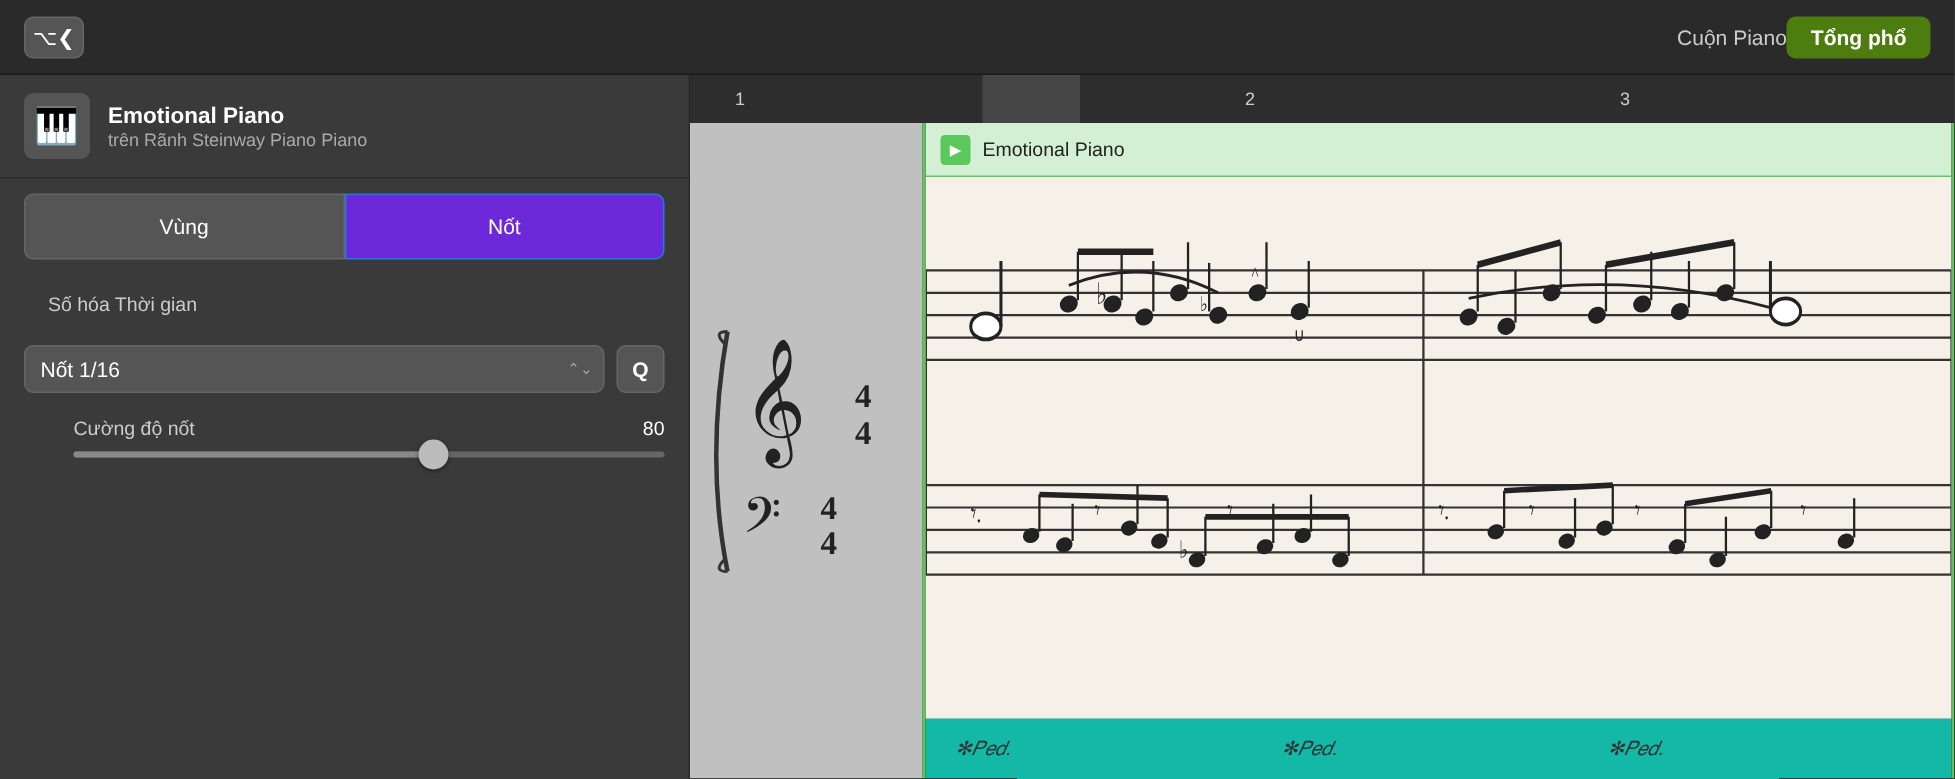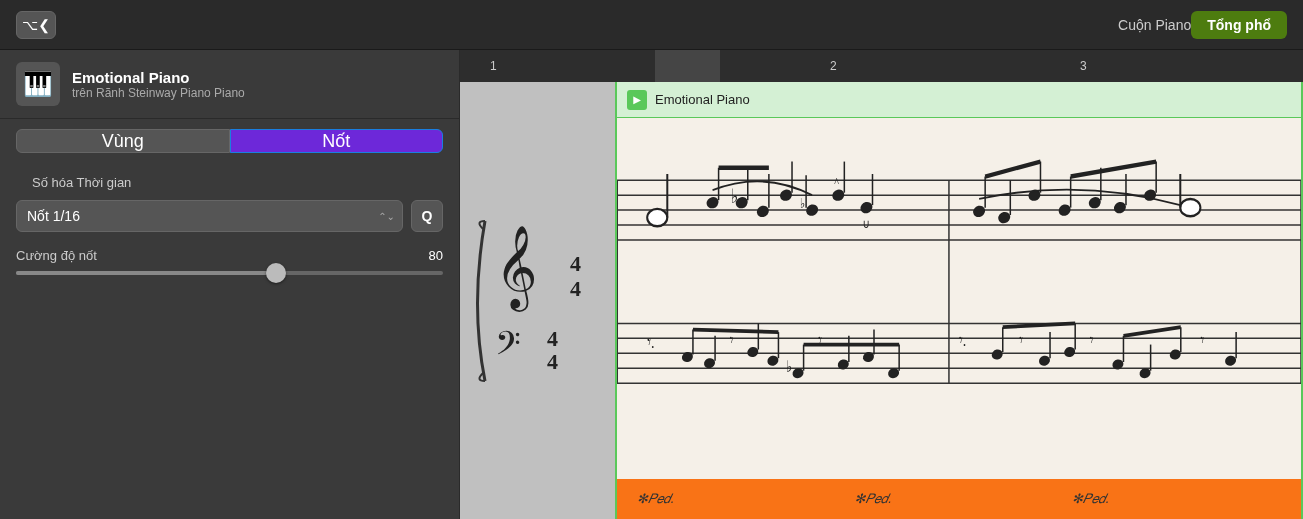--- a/index.html
+++ b/index.html
@@ -113,23 +113,23 @@
     }
 
     
     .tab-row {
       display: flex;
       padding: 10px 16px;
       gap: 0;
     }
     .tab-btn {
       flex: 1;
-      height: 24px;
+      height: 44px;
       border: none;
-      font-size: 18px;
+      font-size: 14px;
       font-weight: 500;
       cursor: pointer;
       border-radius: 0;
     }
     .tab-btn.left {
       border-radius: 6px 0 0 6px;
       background: #555;
       color: #fff;
       border: 1px solid #666;
     }
@@ -188,21 +188,21 @@
     .stepper-up { border-bottom: 1px solid #666; }
 
     
     .quantize-section {
       padding: 4px 16px;
     }
     .quantize-row {
       display: flex;
       align-items: center;
       gap: 8px;
-      margin-top: 6px;
+      margin-top: 16px;
     }
     .quantize-select-wrapper {
       flex: 1;
       position: relative;
       display: flex;
       align-items: center;
     }
     .quantize-select-wrapper select {
       width: 100%;
       background: #555;
@@ -237,20 +237,21 @@
       height: 32px;
       cursor: pointer;
       display: flex;
       align-items: center;
       justify-content: center;
     }
 
     
     .velocity-section {
       padding: 12px 16px;
+      margin-left: 33px;
     }
     .velocity-header {
       display: flex;
       justify-content: space-between;
       align-items: center;
       margin-bottom: 8px;
     }
     .velocity-label {
       color: #ccc;
       font-size: 13px;
@@ -300,21 +301,21 @@
     }
     .track-name {
       color: #222;
       font-size: 13px;
       font-weight: 500;
     }
 
     
     .pedal-area {
       height: 40px;
-      background: #f97316;
+      background: #14b8a6;
       display: flex;
       align-items: center;
       padding: 0 15px 0 20px;
       gap: 180px;
       flex-shrink: 0;
     }
     .pedal-mark {
       color: #333;
       font-size: 13px;
       font-style: italic;

